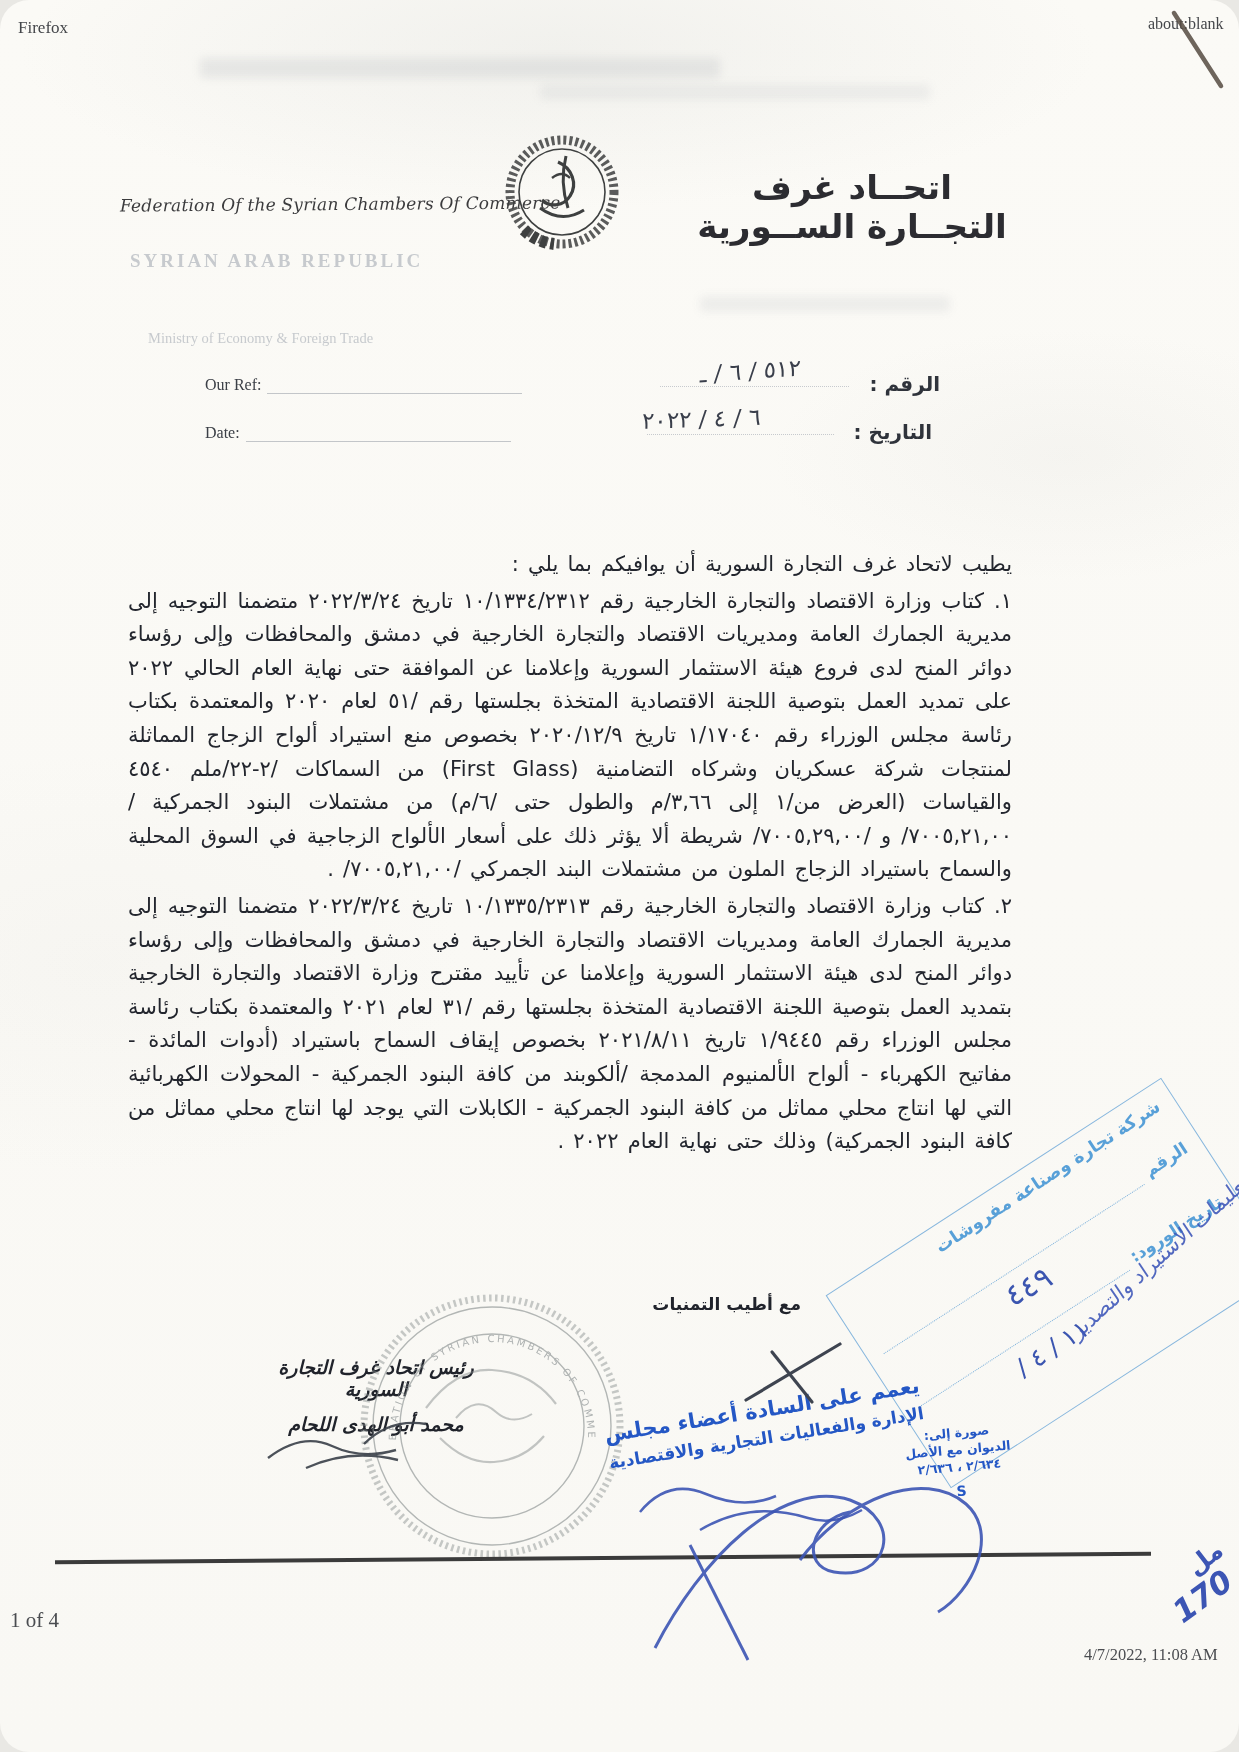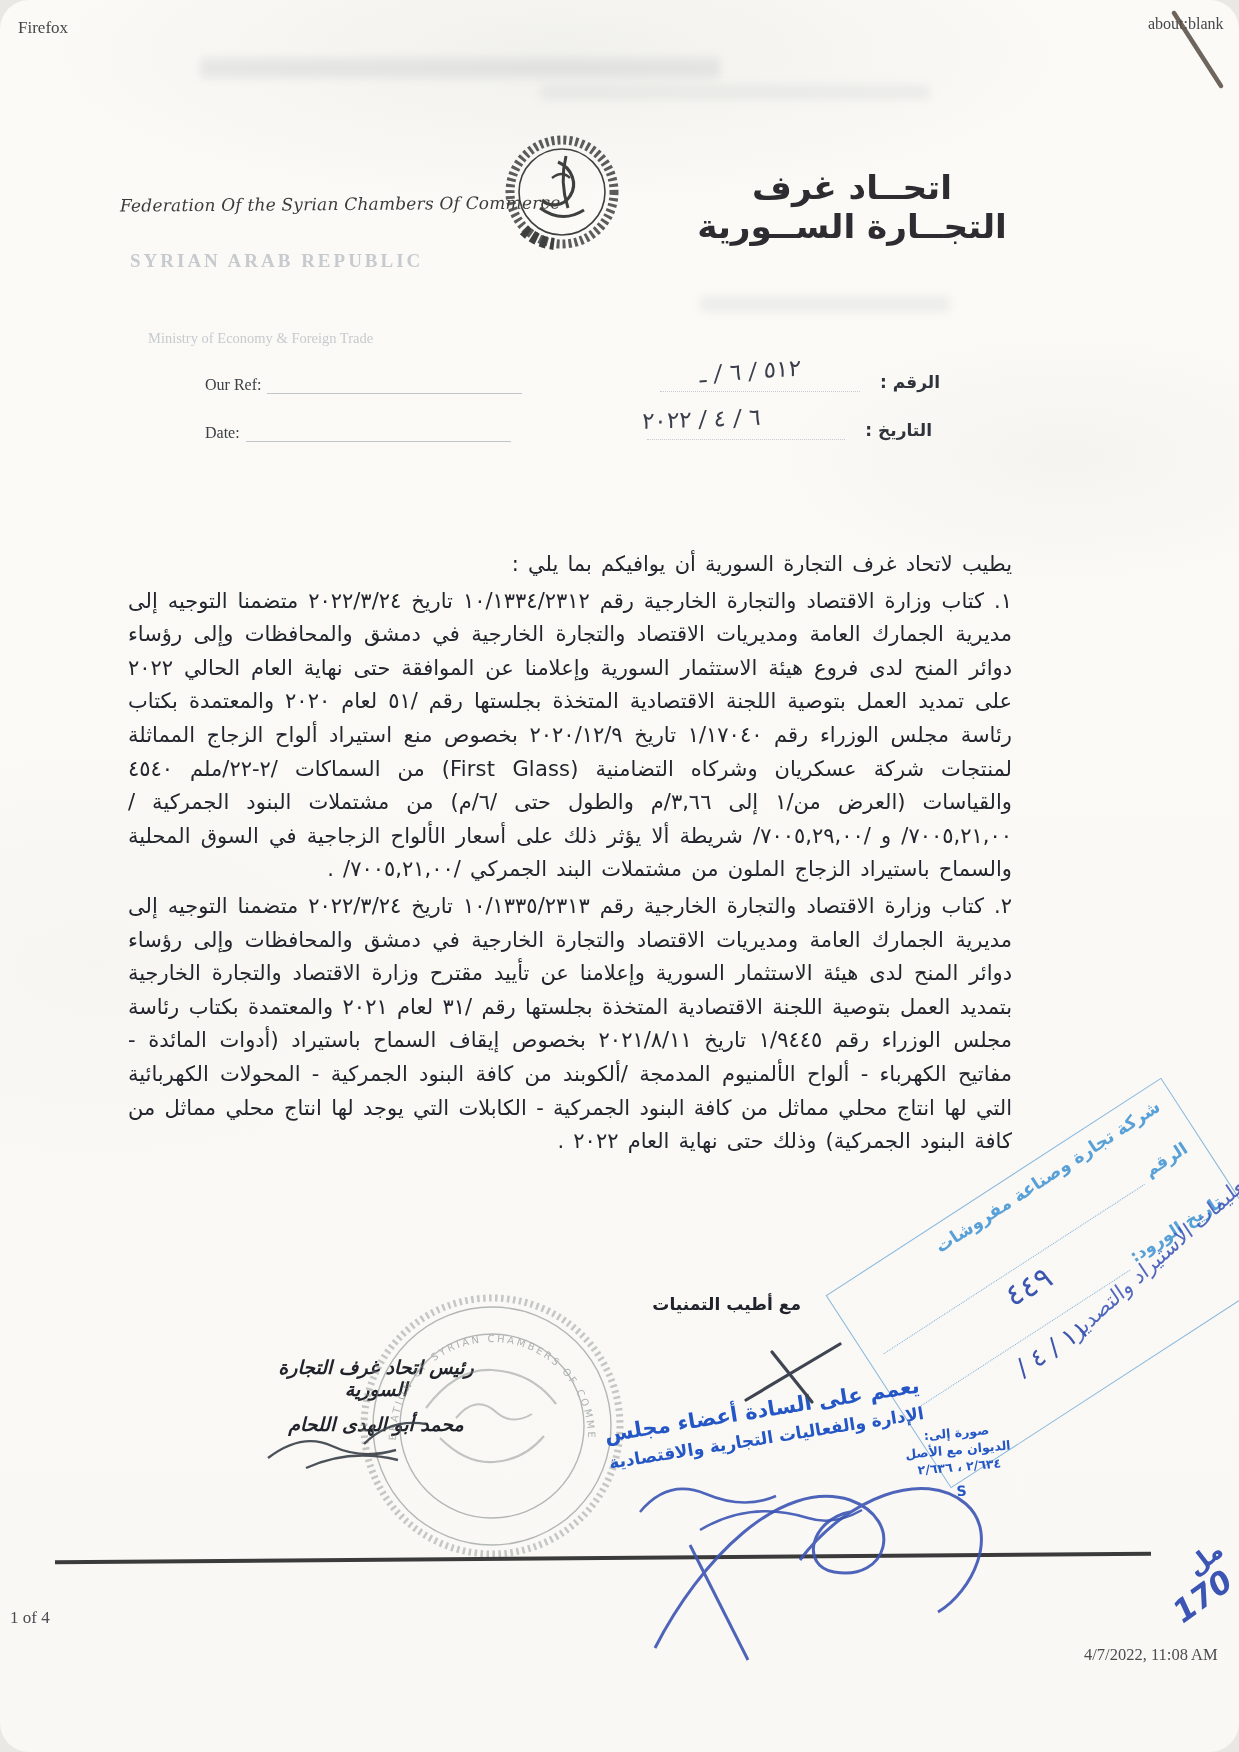--- a/index.html
+++ b/index.html
@@ -11,35 +11,35 @@
       radial-gradient(520px 300px at 8% 55%, rgba(214,213,208,.10), transparent 70%),
       linear-gradient(#fbfaf6,#f9f8f4);
     font-family:"DejaVu Sans",sans-serif;color:#23262e;border-radius:29px;
   }
   .abs{position:absolute;}
   .serif{font-family:"Liberation Serif",serif;}
   .rtl{direction:rtl;}
   
   .print-header-left{left:18px;top:18px;font-size:17px;color:#44464a;}
   .print-header-right{left:1148px;top:15px;font-size:16px;color:#44464a;white-space:nowrap;}
-  .print-footer-left{left:10px;top:1608px;font-size:17px;color:#4a4c50;}
+  .print-footer-left{left:10px;top:1608px;font-size:21px;color:#4a4c50;}
   .print-footer-right{left:1084px;top:1645px;font-size:16.5px;color:#4a4c50;white-space:nowrap;}
   
   .org-en{left:120px;top:194px;font-family:"DejaVu Serif",serif;font-style:italic;font-size:17px;
           color:#3b3b3d;letter-spacing:.2px;transform:rotate(-.4deg);}
   .org-ar{left:684px;top:168px;width:336px;font-size:33px;font-weight:700;color:#2c2c31;
           text-align:center;transform:scaleX(1.04);}
   .logo-svg{left:494px;top:126px;width:136px;height:140px;}
   
   .ghost{color:rgba(126,136,149,.42);filter:blur(.5px);}
   .ghost-bar{background:rgba(165,169,173,.20);filter:blur(4px);border-radius:4px;}
   
   .ref-row{font-size:16px;color:#3c4047;}
   .ref-line{display:inline-block;height:13px;border-bottom:1px solid #c3c6c9;vertical-align:bottom;margin-left:6px;}
-  .ar-ref-row{font-size:17px;font-weight:700;color:#2f333b;display:flex;align-items:flex-end;gap:20px;}
+  .ar-ref-row{font-size:20px;font-weight:700;color:#2f333b;display:flex;align-items:flex-start;gap:20px;}
   .ar-ref-dots{flex:1;border-bottom:1px dotted #c7cace;height:14px;}
   .hand{color:#3a3f4b;font-size:23px;letter-spacing:2px;white-space:nowrap;}
   
   .salutation{left:348px;top:464px;width:384px;text-align:center;font-size:21px;font-weight:800;color:#20232b;}
   .body-flow{left:128px;top:548px;width:884px;text-align:justify;font-size:21px;line-height:33.6px;
              font-weight:400;color:#23262e;word-spacing:2.5px;letter-spacing:.2px;}
   .body-flow p{margin:0 0 3px 0;}
   .body-flow p.closing{margin-top:24px;font-size:20px;word-spacing:1px;text-align:right;}
   .regards{right:438px;top:1294px;font-size:17px;font-weight:800;color:#20232b;}
   .signer{left:246px;top:1356px;width:260px;text-align:center;color:#20232b;}

